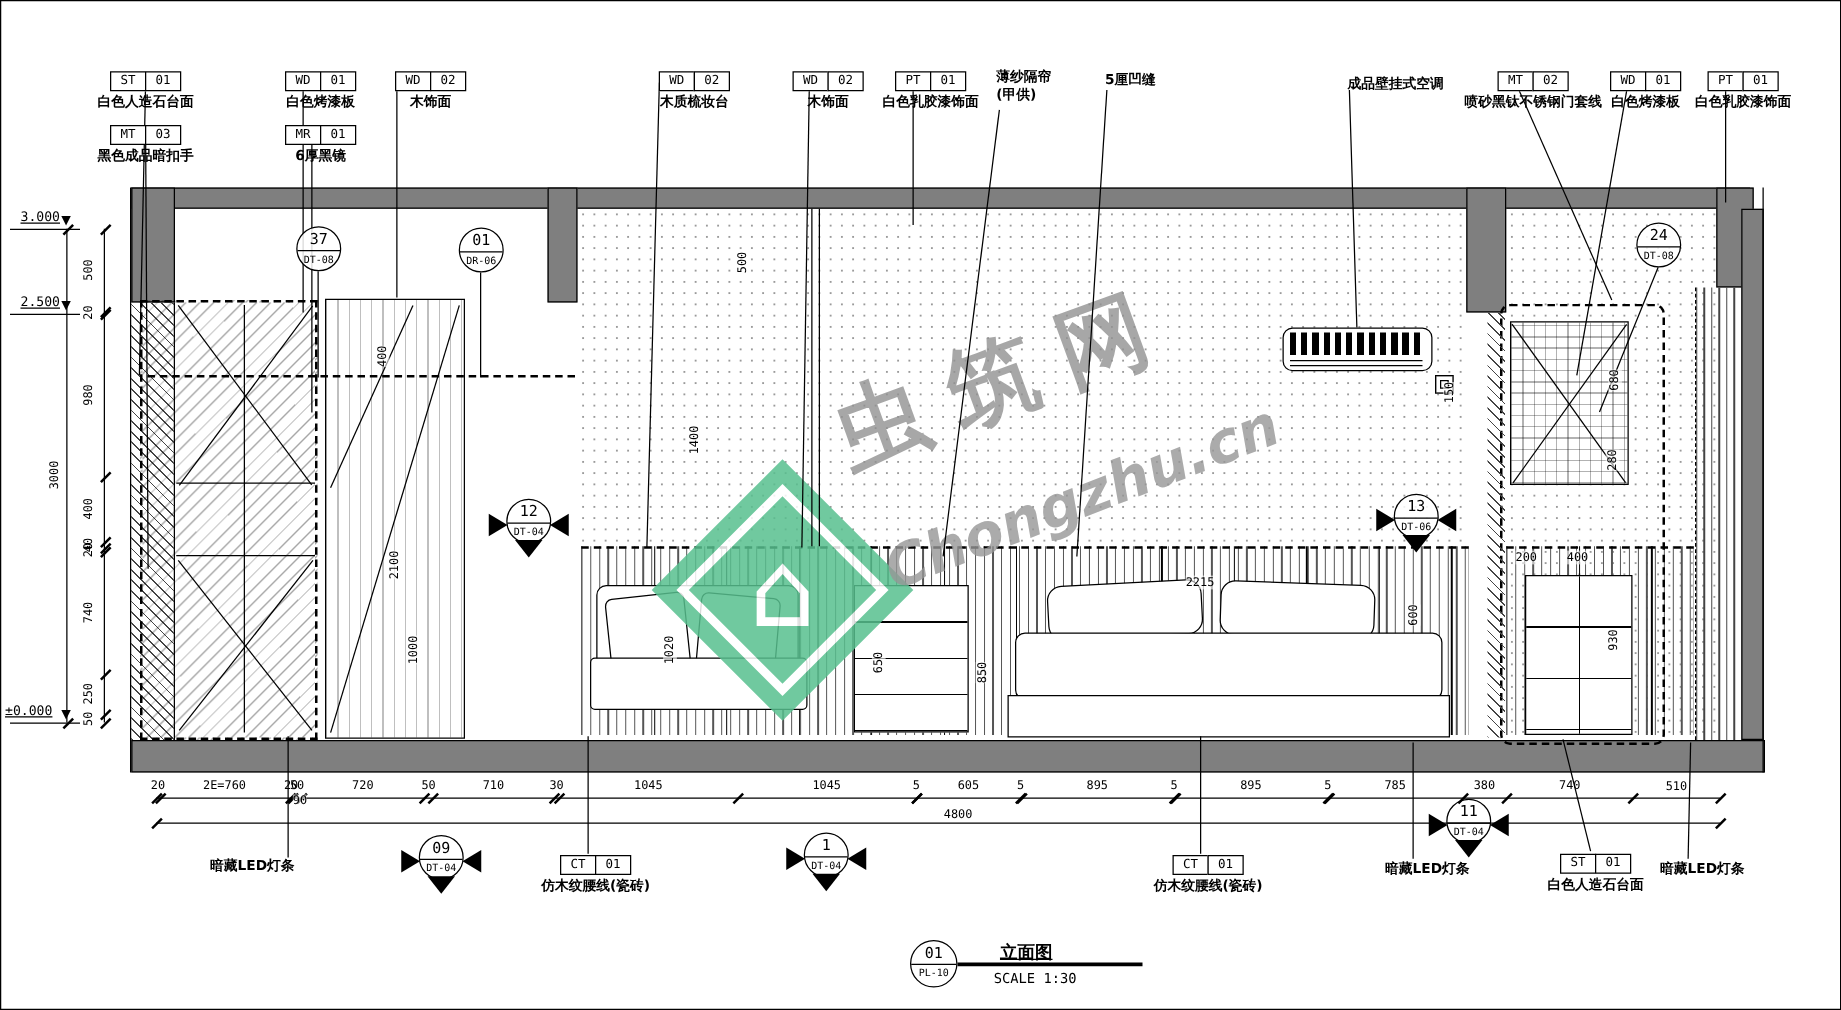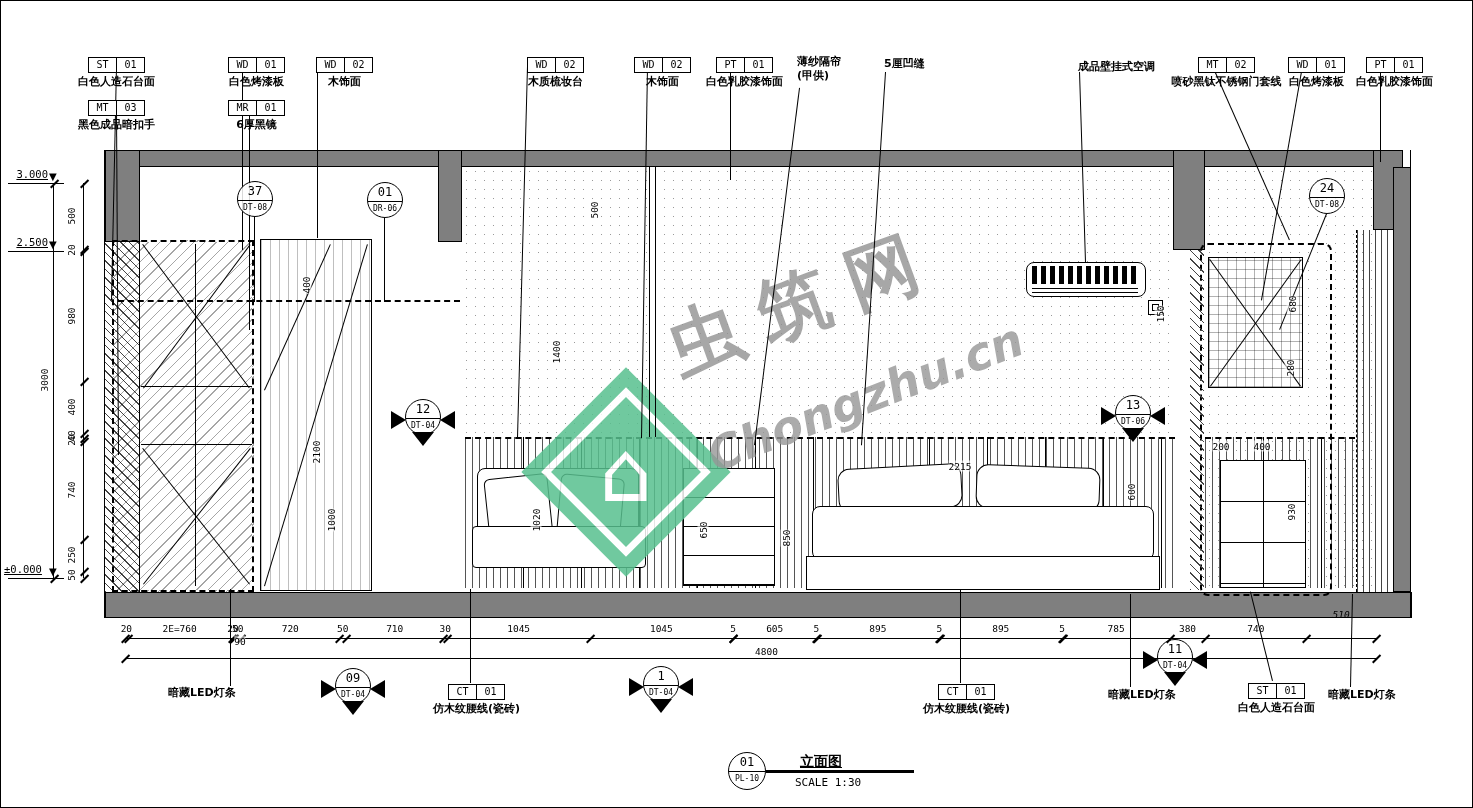--- a/index.html
+++ b/index.html
@@ -318,21 +318,21 @@
     <div class="abs dimtxt" style="left: 1000.77px; top: 623px; transform: translateX(-50%);">895</div>
     <div class="abs" style="left: 1058.57px; top: 642px; width: 11.3137px; height: 2px; background: rgb(0, 0, 0); transform-origin: 0px 0px; transform: rotate(-0.785398rad);"></div>
     <div class="abs dimtxt" style="left: 1062.23px; top: 623px; transform: translateX(-50%);">5</div>
     <div class="abs" style="left: 1165.78px; top: 642px; width: 11.3137px; height: 2px; background: rgb(0, 0, 0); transform-origin: 0px 0px; transform: rotate(-0.785398rad);"></div>
     <div class="abs dimtxt" style="left: 1116.17px; top: 623px; transform: translateX(-50%);">785</div>
     <div class="abs" style="left: 1201.28px; top: 642px; width: 11.3137px; height: 2px; background: rgb(0, 0, 0); transform-origin: 0px 0px; transform: rotate(-0.785398rad);"></div>
     <div class="abs dimtxt" style="left: 1187.53px; top: 623px; transform: translateX(-50%);">380</div>
     <div class="abs" style="left: 1302.35px; top: 642px; width: 11.3137px; height: 2px; background: rgb(0, 0, 0); transform-origin: 0px 0px; transform: rotate(-0.785398rad);"></div>
     <div class="abs dimtxt" style="left: 1255.82px; top: 623px; transform: translateX(-50%);">740</div>
     <div class="abs" style="left: 1372px; top: 642px; width: 11.3137px; height: 2px; background: rgb(0, 0, 0); transform-origin: 0px 0px; transform: rotate(-0.785398rad);"></div>
-    <div class="abs dimtxt" style="left: 1341.17px; top: 609px; transform: translateX(-50%); font-style: italic;">510</div>
+    <div class="abs dimtxt" style="left: 1341.17px; top: 624px; transform: translateX(-50%);">510</div>
     <div class="abs" style="left: 125px; top: 658px; width: 1251px; height: 1px; background: rgb(0, 0, 0); transform-origin: 0px 0px; transform: rotate(0rad);"></div>
     <div class="abs" style="left: 121px; top: 662px; width: 11.3137px; height: 2px; background: rgb(0, 0, 0); transform-origin: 0px 0px; transform: rotate(-0.785398rad);"></div>
     <div class="abs" style="left: 1372px; top: 662px; width: 11.3137px; height: 2px; background: rgb(0, 0, 0); transform-origin: 0px 0px; transform: rotate(-0.785398rad);"></div>
     <div class="abs dimtxt" style="left: 752px; top: 646px; background: rgb(255, 255, 255); padding: 0px 3px;">4800</div>
     <div class="abs" style="left: 84px; top: 183px; width: 395px; height: 1px; background: rgb(0, 0, 0); transform-origin: 0px 0px; transform: rotate(1.5708rad);"></div>
     <div class="abs" style="left: 80px; top: 187px; width: 11.3137px; height: 2px; background: rgb(0, 0, 0); transform-origin: 0px 0px; transform: rotate(-0.785398rad);"></div>
     <div class="abs" style="left: 80px; top: 252.833px; width: 11.3137px; height: 2px; background: rgb(0, 0, 0); transform-origin: 0px 0px; transform: rotate(-0.785398rad);"></div>
     <div class="abs dimtxt" style="left: 71px; top: 215.917px; transform: translate(-50%, -50%) rotate(-90deg);">500</div>
     <div class="abs" style="left: 80px; top: 255.467px; width: 11.3137px; height: 2px; background: rgb(0, 0, 0); transform-origin: 0px 0px; transform: rotate(-0.785398rad);"></div>
     <div class="abs dimtxt" style="left: 71px; top: 250.15px; transform: translate(-50%, -50%) rotate(-90deg);">20</div>

